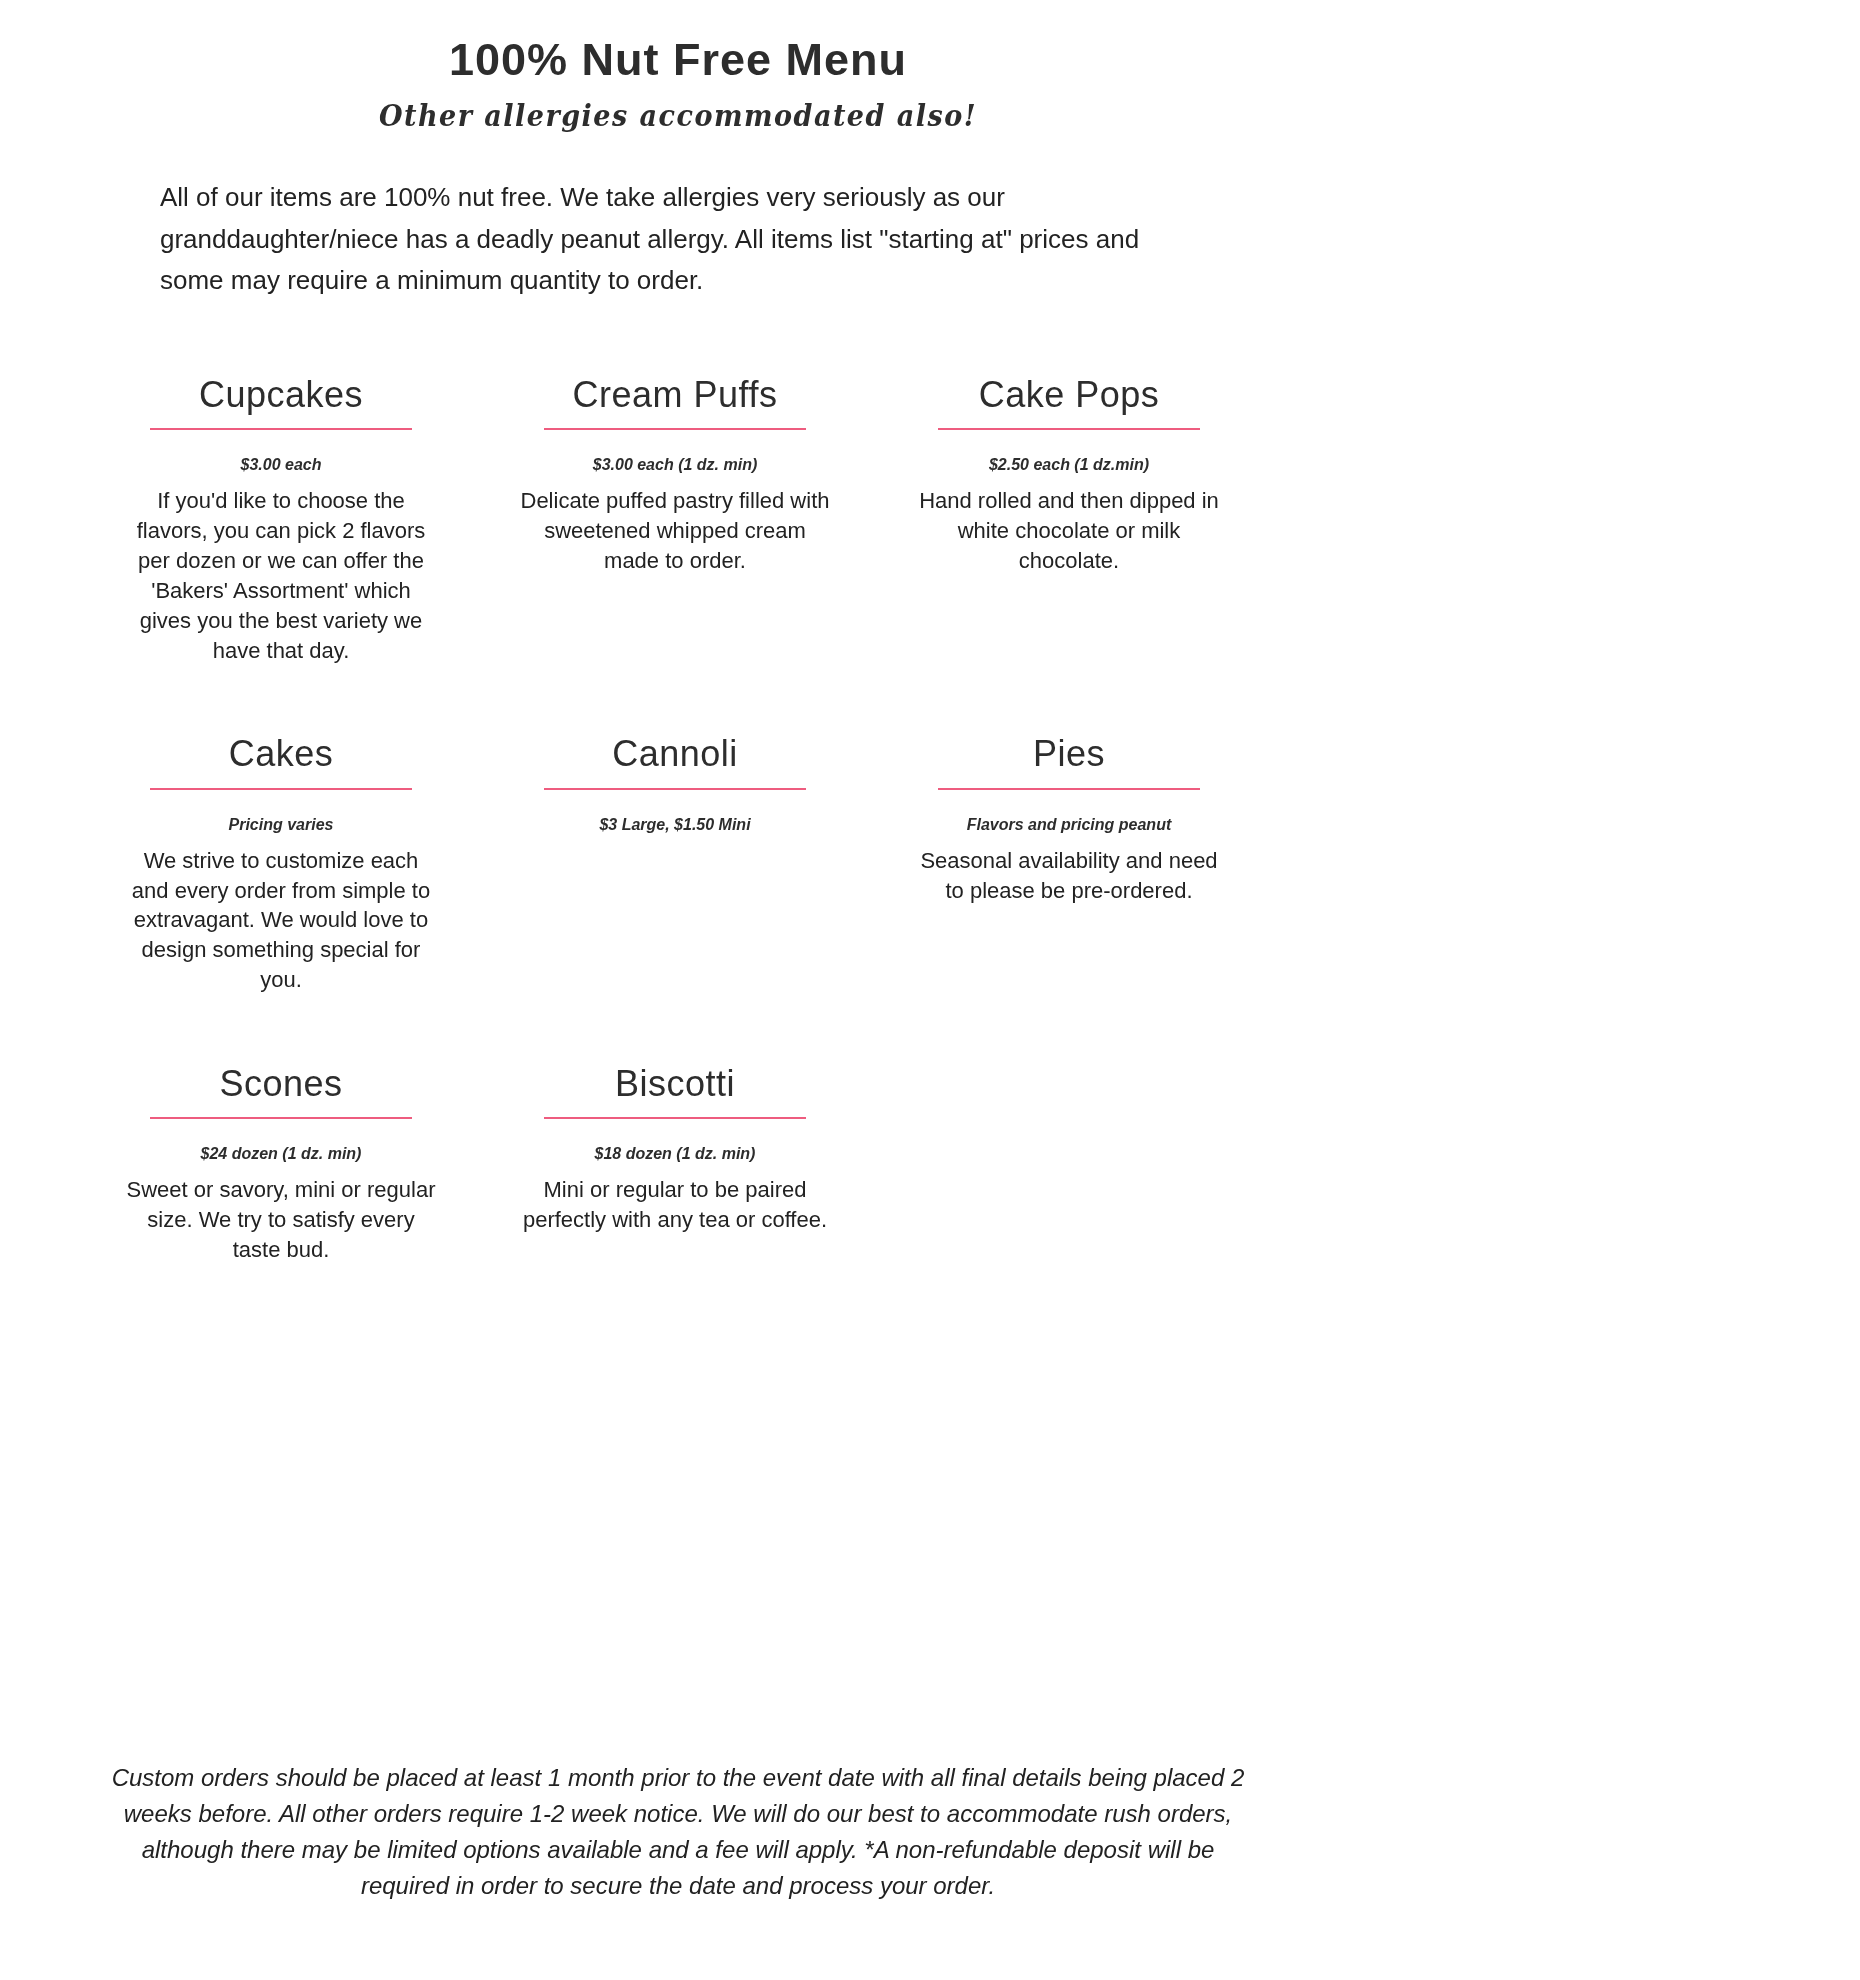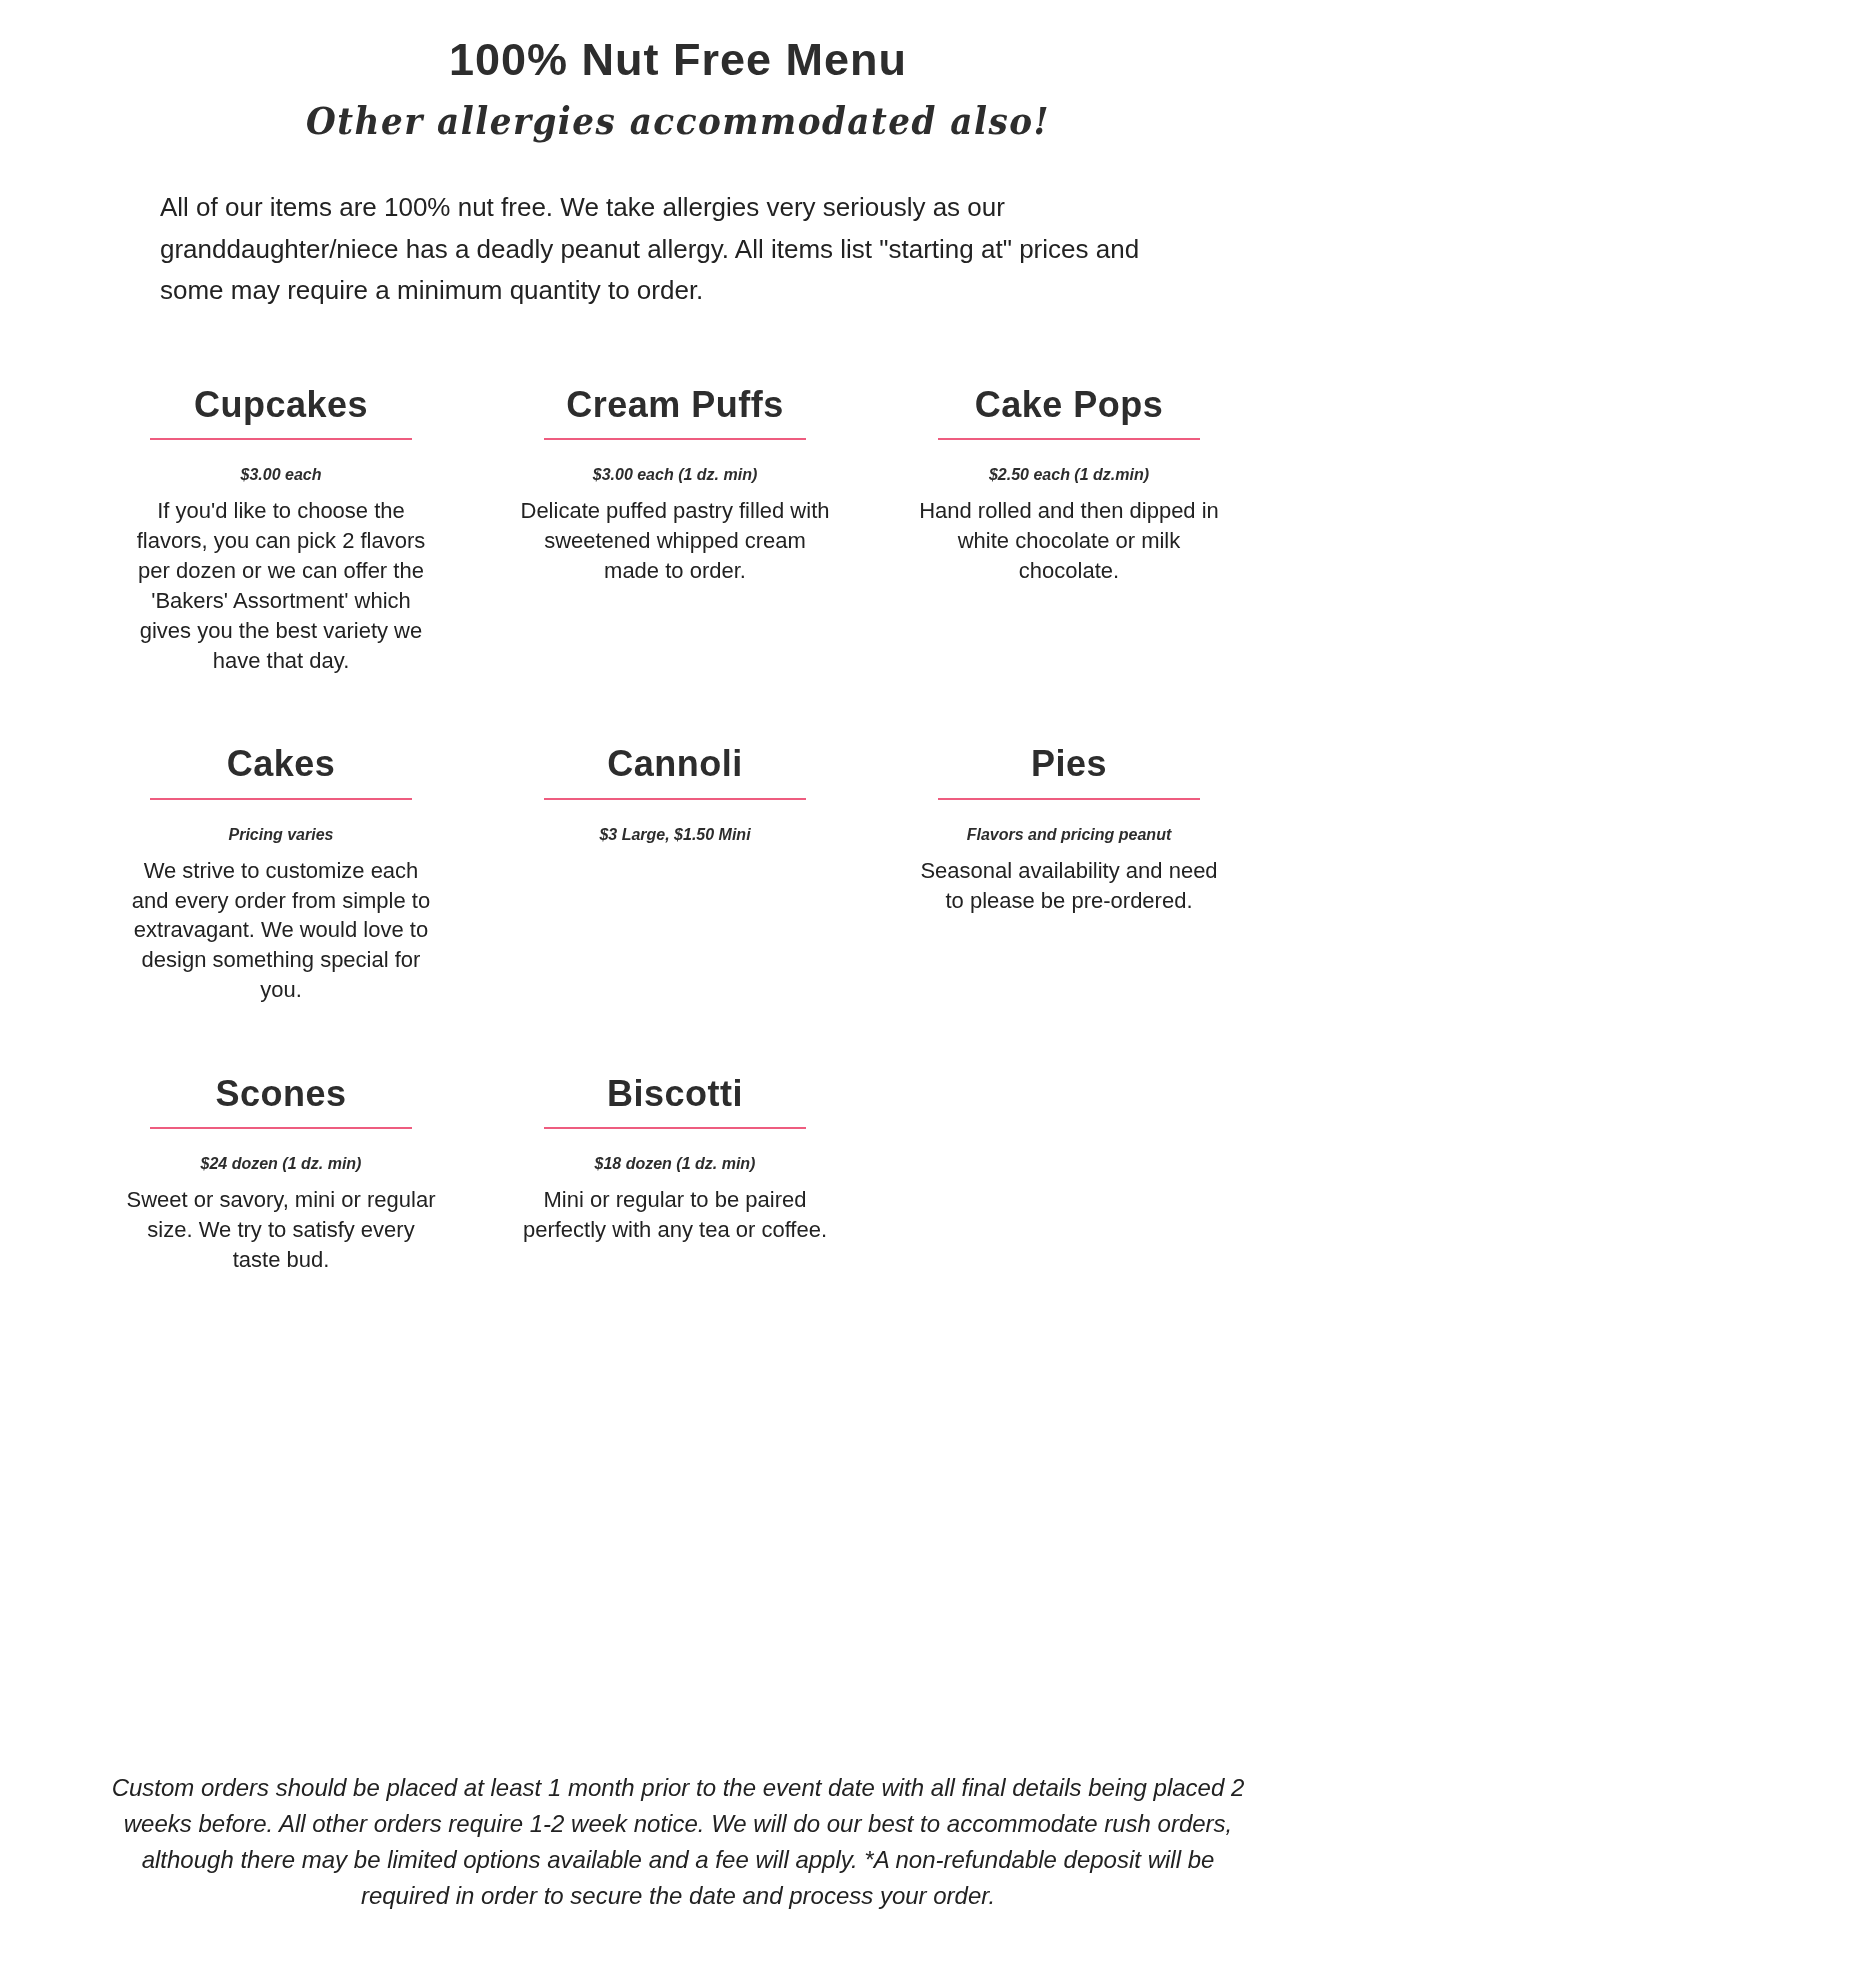--- a/index.html
+++ b/index.html
@@ -22,21 +22,21 @@
     font-weight: 700;
     letter-spacing: 1px;
     color: #2d2d2d;
   }
   .page-subtitle {
     text-align: center;
     margin-top: 12px;
     font-family: "DejaVu Serif", serif;
     font-style: italic;
     font-weight: 700;
-    font-size: 38px;
+    font-size: 30px;
     letter-spacing: 1.5px;
     color: #2d2d2d;
   }
   .intro {
     width: 1035px;
     margin: 44px auto 0 160px;
     font-size: 26px;
     line-height: 1.6;
     color: #222222;
   }
@@ -46,21 +46,21 @@
     display: grid;
     grid-template-columns: repeat(3, 394px);
     row-gap: 67px;
   }
   .menu-cell {
     text-align: center;
     padding: 0 30px;
   }
   .menu-cell h2 {
     font-size: 36px;
-    font-weight: 700;
+    font-weight: 400;
     letter-spacing: 0.5px;
     color: #2d2d2d;
     line-height: 1.2;
   }
   .accent-divider {
     width: 262px;
     height: 2px;
     background: var(--accent, #ee5c7f);
     margin: 12px auto 0 auto;
   }

